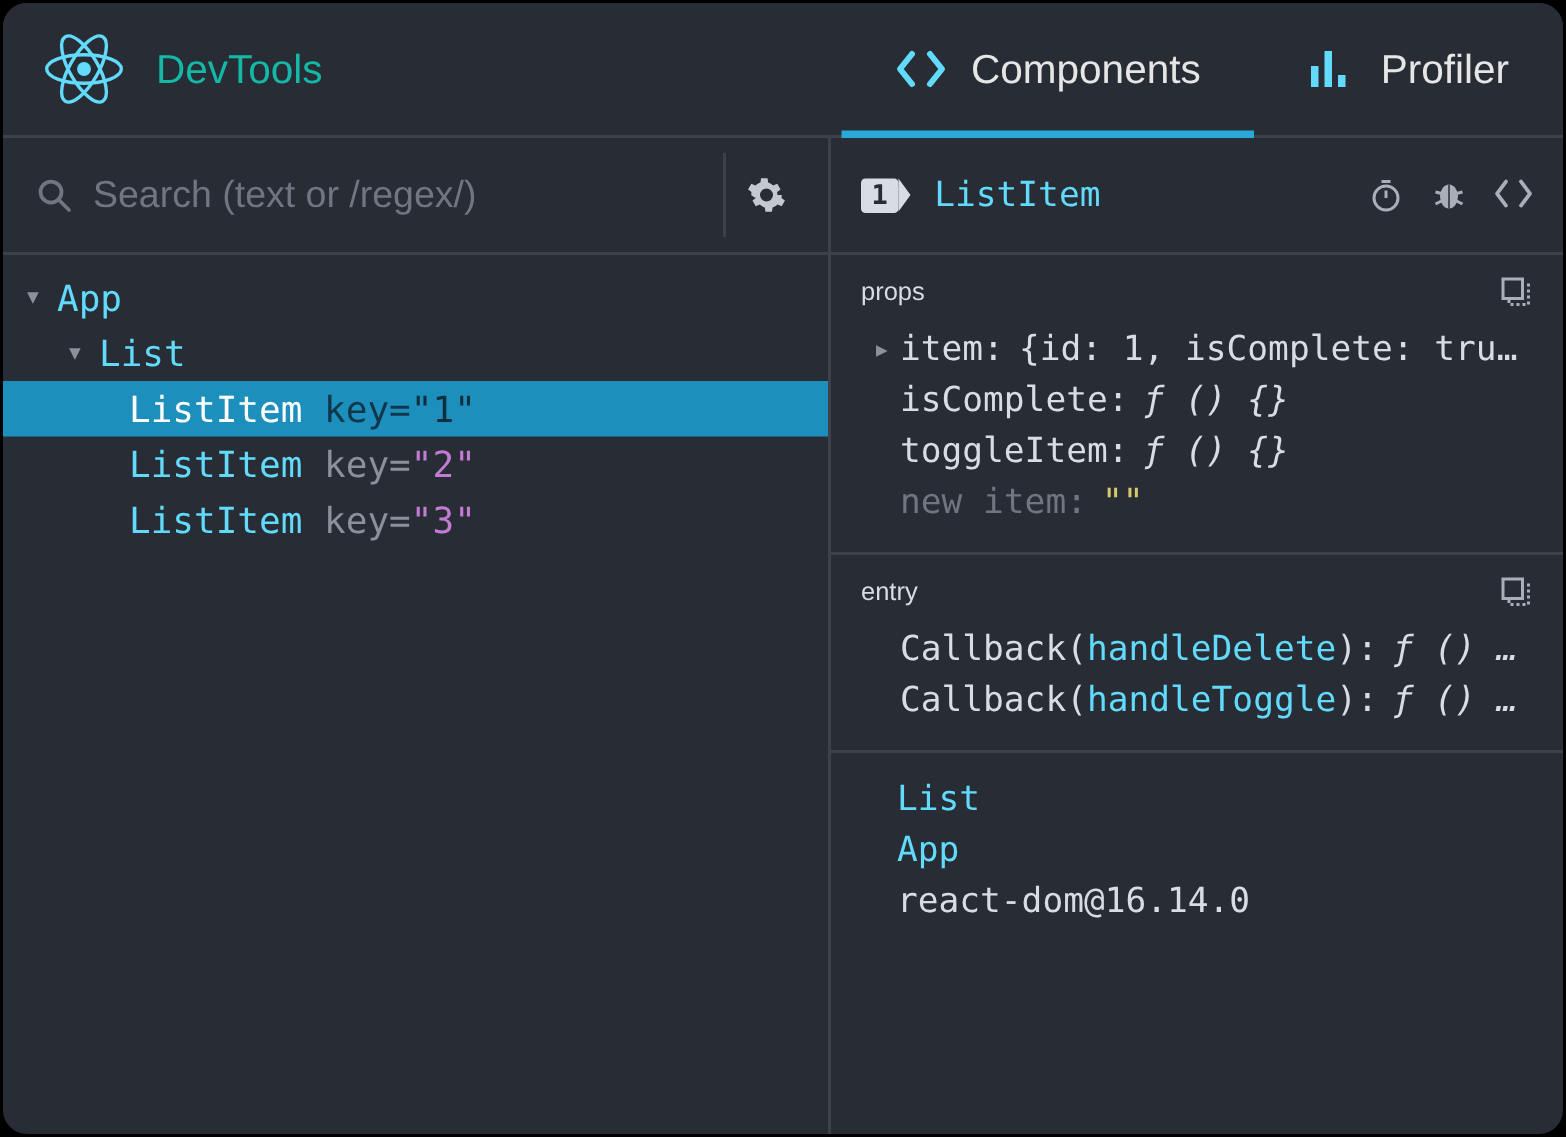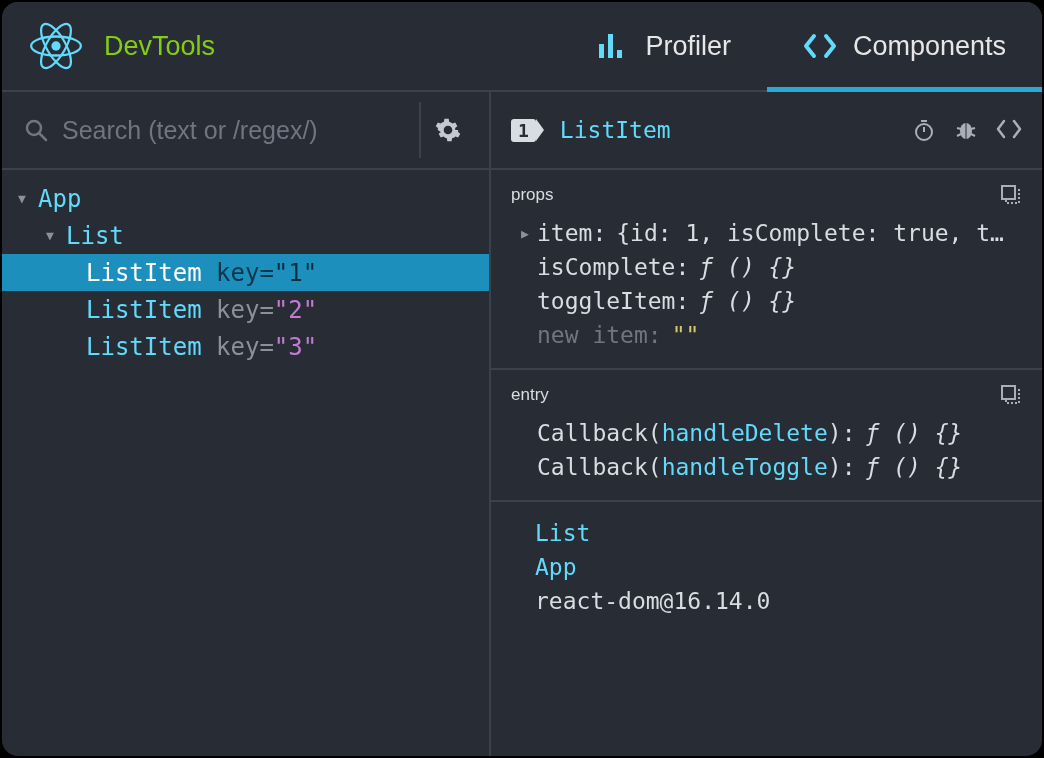--- a/index.html
+++ b/index.html
@@ -31,21 +31,21 @@
   }
   .brand {
     display: flex;
     align-items: center;
     padding-left: 28px;
     gap: 22px;
   }
   .brand-title {
     font-size: 27px;
     font-weight: 500;
-    color: #84cc16;
+    color: #14b8a6;
   }
   .tabs {
     margin-left: auto;
     display: flex;
     align-items: stretch;
   }
   .tab {
     display: flex;
     align-items: center;
     gap: 16px;
@@ -61,21 +61,21 @@
     left: 0; right: 0; bottom: -2px;
     height: 5px;
     background: #29a9d8;
   }
   .main {
     flex: 1;
     display: flex;
     min-height: 0;
   }
   .left {
-    width: 489px;
+    width: 552px;
     display: flex;
     flex-direction: column;
     border-right: 2px solid #3d424a;
   }
   .searchbar {
     height: 78px;
     display: flex;
     align-items: center;
     padding: 0 14px 0 22px;
     border-bottom: 2px solid #3d424a;
@@ -219,34 +219,34 @@
         <circle r="2.05" fill="#61dafb"></circle>
         <g stroke="#61dafb" stroke-width="1" fill="none">
           <ellipse rx="11" ry="4.2"></ellipse>
           <ellipse rx="11" ry="4.2" transform="rotate(60)"></ellipse>
           <ellipse rx="11" ry="4.2" transform="rotate(120)"></ellipse>
         </g>
       </svg>
       <span class="brand-title">DevTools</span>
     </div>
     <div class="tabs">
+      <div class="tab active">
+        <svg width="34" height="28" viewBox="0 0 34 28">
+          <path d="M11 4 L3 14 L11 24" stroke="#61dafb" stroke-width="4" fill="none" stroke-linecap="round" stroke-linejoin="round"></path>
+          <path d="M23 4 L31 14 L23 24" stroke="#61dafb" stroke-width="4" fill="none" stroke-linecap="round" stroke-linejoin="round"></path>
+        </svg>
+        <span>Components</span>
+      </div>
       <div class="tab">
         <svg width="32" height="28" viewBox="0 0 32 28">
           <rect x="2" y="12" width="5" height="14" fill="#61dafb"></rect>
           <rect x="11" y="2" width="5" height="24" fill="#61dafb"></rect>
           <rect x="20" y="18" width="5" height="8" fill="#61dafb"></rect>
         </svg>
         <span>Profiler</span>
-      </div>
-      <div class="tab active">
-        <svg width="34" height="28" viewBox="0 0 34 28">
-          <path d="M11 4 L3 14 L11 24" stroke="#61dafb" stroke-width="4" fill="none" stroke-linecap="round" stroke-linejoin="round"></path>
-          <path d="M23 4 L31 14 L23 24" stroke="#61dafb" stroke-width="4" fill="none" stroke-linecap="round" stroke-linejoin="round"></path>
-        </svg>
-        <span>Components</span>
       </div>
     </div>
   </div>
 
   <div class="main">
 
     <div class="left">
       <div class="searchbar">
         <svg width="24" height="24" viewBox="0 0 24 24">
           <circle cx="10" cy="10" r="7" stroke="#6f7681" stroke-width="2.5" fill="none"></circle>

